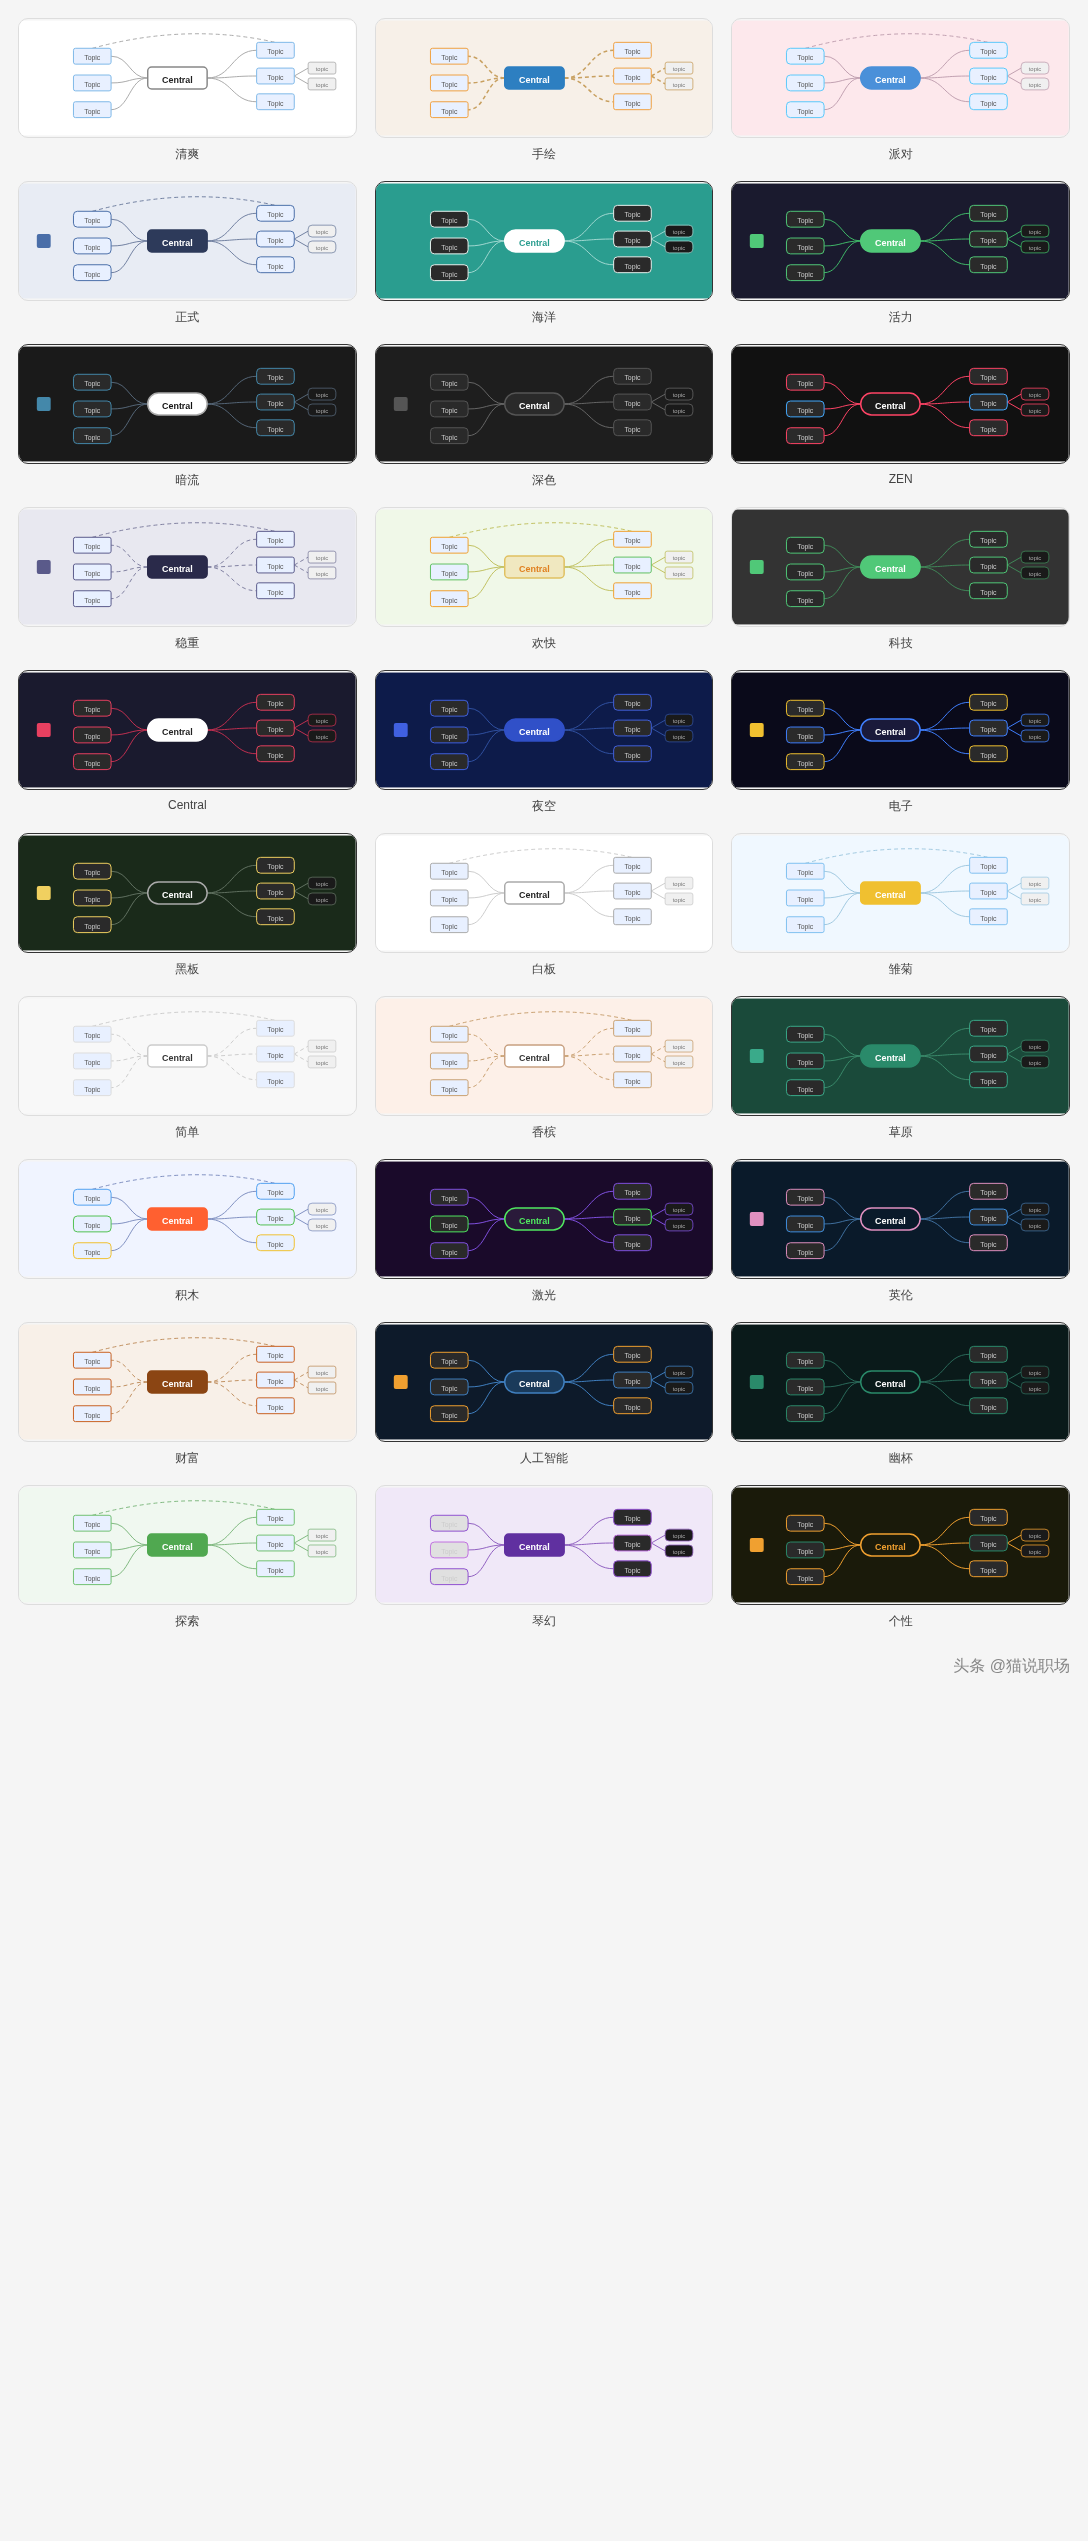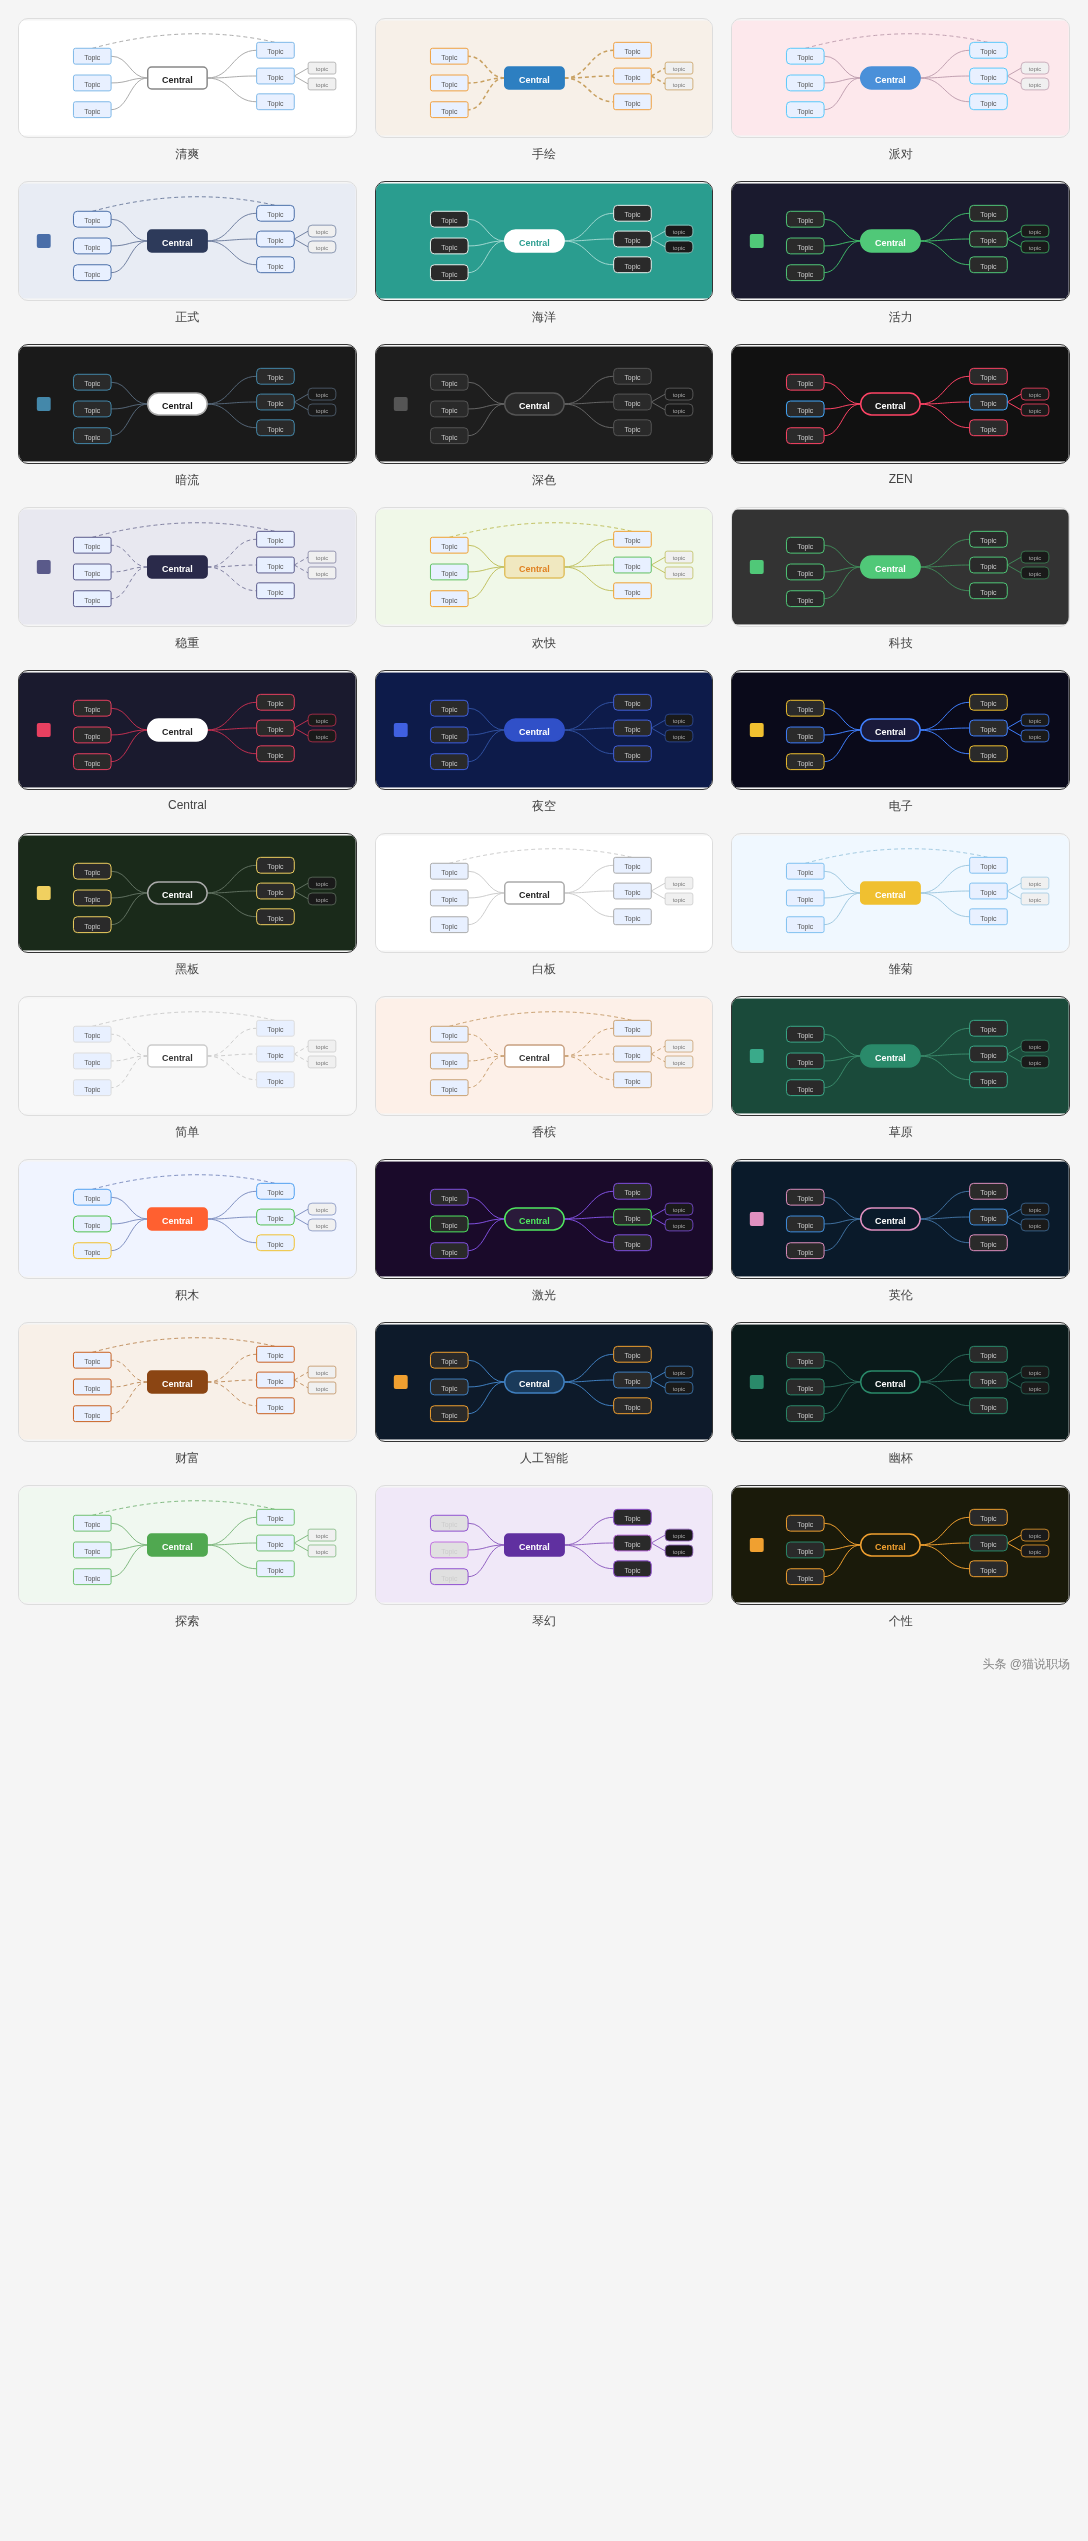--- a/index.html
+++ b/index.html
@@ -28,21 +28,21 @@
       position: relative;
     }
     .theme-label {
       font-size: 12px;
       color: #444;
       text-align: center;
     }
     .footer-watermark {
       text-align: right;
       padding: 8px 18px;
-      font-size: 12px;
+      font-size: 16px;
       color: #888;
     }
   </style>
 </head>
 <body>
 
 <div class="grid" id="themes-grid">
     <div class="theme-item">
       <div class="theme-preview" style="border: 1px solid rgb(221, 221, 221);"><svg viewBox="0 0 340 116" width="100%" height="100%" xmlns="http://www.w3.org/2000/svg">
     <rect width="340" height="116" fill="#ffffff"></rect>

